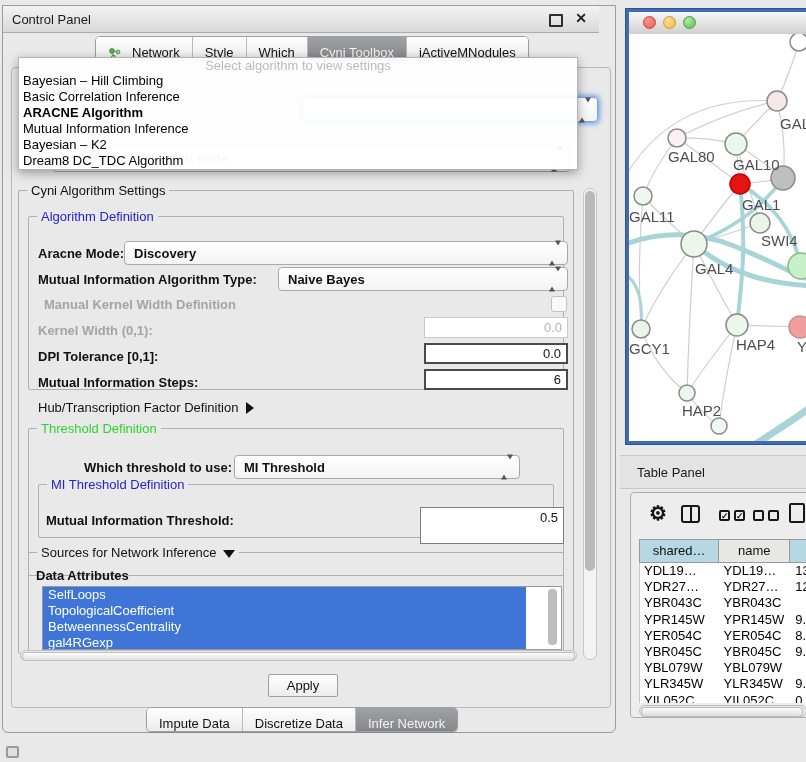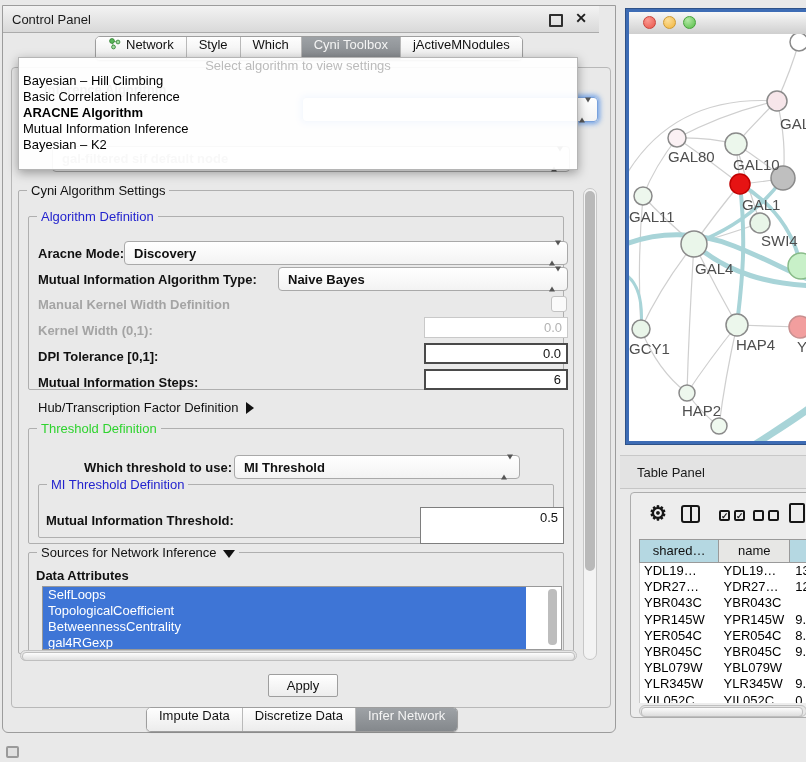--- a/index.html
+++ b/index.html
@@ -15,21 +15,21 @@
   .float-btn{position:absolute;right:36px;top:8px;width:10px;height:9px;border:2px solid #2E2E2E;border-radius:1px;}
   .close-btn{position:absolute;right:12px;top:4px;font-size:14px;font-weight:bold;color:#1D1D1D;}
 
   .content-panel{position:absolute;left:8px;top:61px;width:600px;height:641px;
       border:1px solid #B8B8B8;border-radius:4px;background:#E9E9E9;box-sizing:border-box;}
 
   
   .seg-bar{position:absolute;display:flex;height:23px;border:1px solid #9E9E9E;border-radius:5px;
       overflow:hidden;background:#FFF;box-shadow:0 1px 1px rgba(0,0,0,.12);}
   .seg{padding:0 12px;font-size:13px;color:#111;background:linear-gradient(#FEFEFE,#ECECEC);
-      border-right:1px solid #B9B9B9;display:flex;align-items:flex-start;gap:5px;white-space:nowrap;}
+      border-right:1px solid #B9B9B9;display:flex;align-items:flex-end;gap:11px;white-space:nowrap;}
   .seg:last-child{border-right:none;}
   .seg.sel{background:linear-gradient(#9EA2A6,#84888C);color:#F4F4F4;}
 
   
   .behind-label{position:absolute;left:44px;top:82px;font-size:13px;font-weight:bold;color:#555;}
   .combo{position:absolute;background:linear-gradient(#FFFFFF,#F3F3F3);border:1px solid #A9A9A9;
       border-radius:4px;font-size:13px;color:#111;box-sizing:border-box;padding-left:9px;font-weight:bold;}
   .combo .cval{display:inline-block;line-height:23px;}
   .arrows{position:absolute;right:6px;top:50%;transform:translateY(-50%);}
   .arr-up{width:0;height:0;border-left:3.5px solid transparent;border-right:3.5px solid transparent;
@@ -185,20 +185,21 @@
     <span class="arrows"><span class="arr-up"></span><span class="arr-dn"></span></span>
   </div>
 
   <div class="popup">
     <div class="popup-placeholder">Select algorithm to view settings</div>
     <div class="popup-item">Bayesian – Hill Climbing</div>
     <div class="popup-item">Basic Correlation Inference</div>
     <div class="popup-item bold">ARACNE Algorithm</div>
     <div class="popup-item">Mutual Information Inference</div>
     <div class="popup-item">Bayesian – K2</div>
+    <div class="popup-item">Dream8 DC_TDC Algorithm</div>
   </div>
 
   <div class="group" style="left:18px;top:190px;width:556px;height:464px;">
     <span class="group-title t-black">Cyni Algorithm Settings</span>
   </div>
 
   <div class="group" style="left:28px;top:216px;width:536px;height:174px;">
     <span class="group-title t-blue">Algorithm Definition</span>
   </div>
 
@@ -207,37 +208,37 @@
     <span class="cval">Discovery</span>
     <span class="arrows"><span class="arr-up"></span><span class="arr-dn"></span></span>
   </div>
 
   <span class="lbl bold" style="left:38px;top:272px;">Mutual Information Algorithm Type:</span>
   <div class="combo" style="left:278px;top:267px;width:290px;height:24px;">
     <span class="cval">Naive Bayes</span>
     <span class="arrows"><span class="arr-up"></span><span class="arr-dn"></span></span>
   </div>
 
-  <span class="lbl bold dis" style="left:38px;top:297px;">Manual Kernel Width Definition</span>
+  <span class="lbl bold dis" style="left:44px;top:297px;">Manual Kernel Width Definition</span>
   <span class="checkbox" style="left:551px;top:296px;"></span>
 
   <span class="lbl bold dis" style="left:38px;top:323px;">Kernel Width (0,1):</span>
   <div class="field f-light" style="left:424px;top:317px;width:144px;height:21px;">0.0</div>
 
   <span class="lbl bold" style="left:38px;top:349px;">DPI Tolerance [0,1]:</span>
   <div class="field f-dark" style="left:424px;top:343px;width:144px;height:21px;">0.0</div>
 
   <span class="lbl bold" style="left:38px;top:375px;">Mutual Information Steps:</span>
   <div class="field f-dark" style="left:424px;top:369px;width:144px;height:21px;">6</div>
 
   <span class="lbl" style="left:38px;top:400px;">
     <span>Hub/Transcription Factor Definition</span><span class="tri-right"></span>
   </span>
 
-  <div class="group" style="left:28px;top:428px;width:536px;height:116px;">
+  <div class="group" style="left:28px;top:428px;width:536px;height:148px;">
     <span class="group-title t-green">Threshold Definition</span>
   </div>
 
   <span class="lbl bold" style="left:84px;top:460px;">Which threshold to use:</span>
   <div class="combo" style="left:234px;top:455px;width:286px;height:24px;">
     <span class="cval">MI Threshold</span>
     <span class="arrows"><span class="arr-up"></span><span class="arr-dn"></span></span>
   </div>
 
   <div class="group" style="left:38px;top:484px;width:516px;height:54px;">

